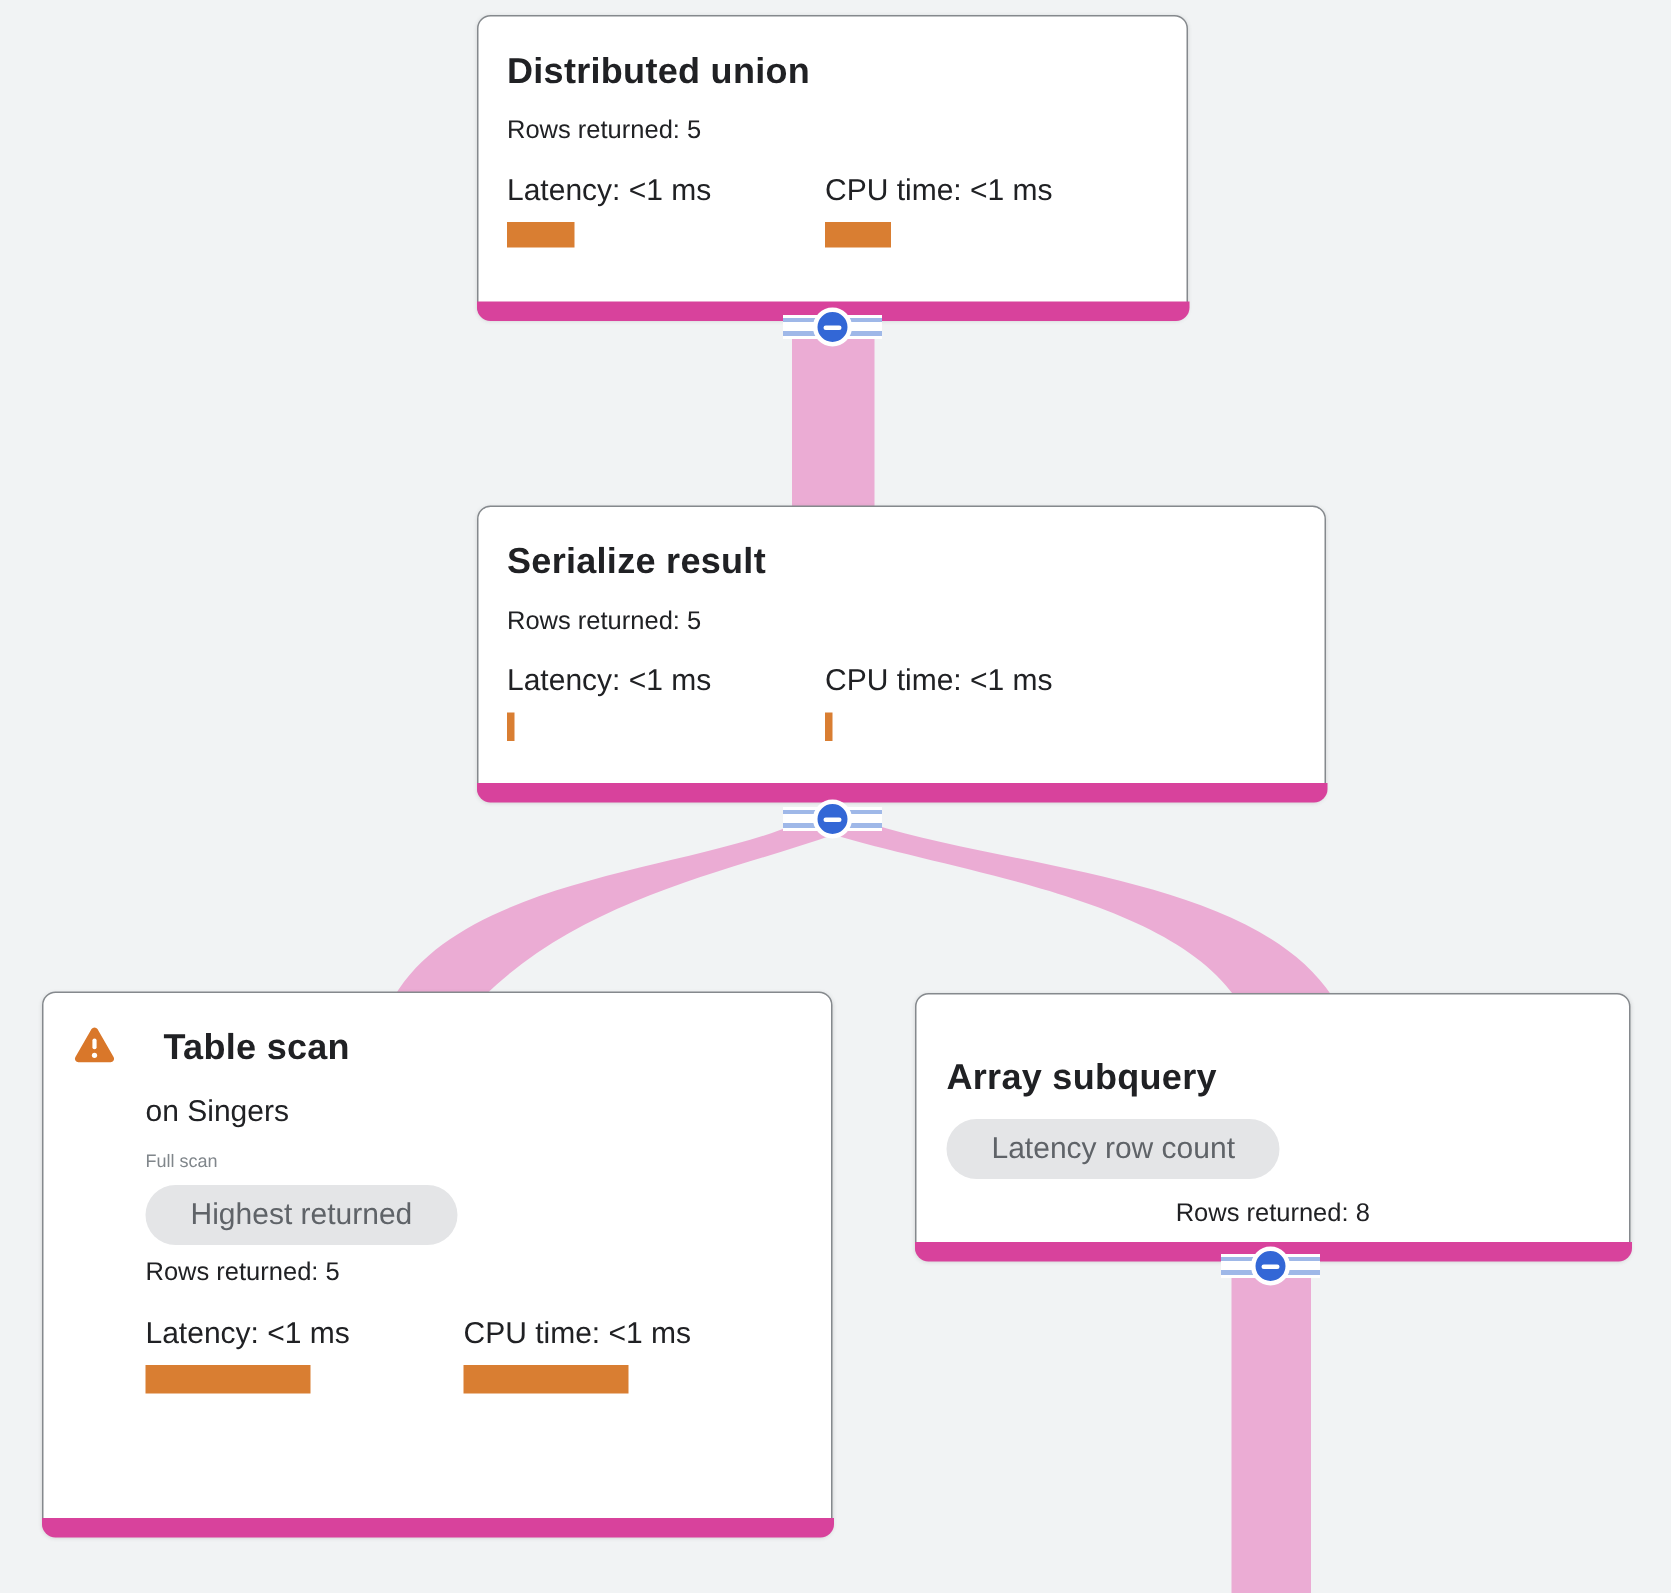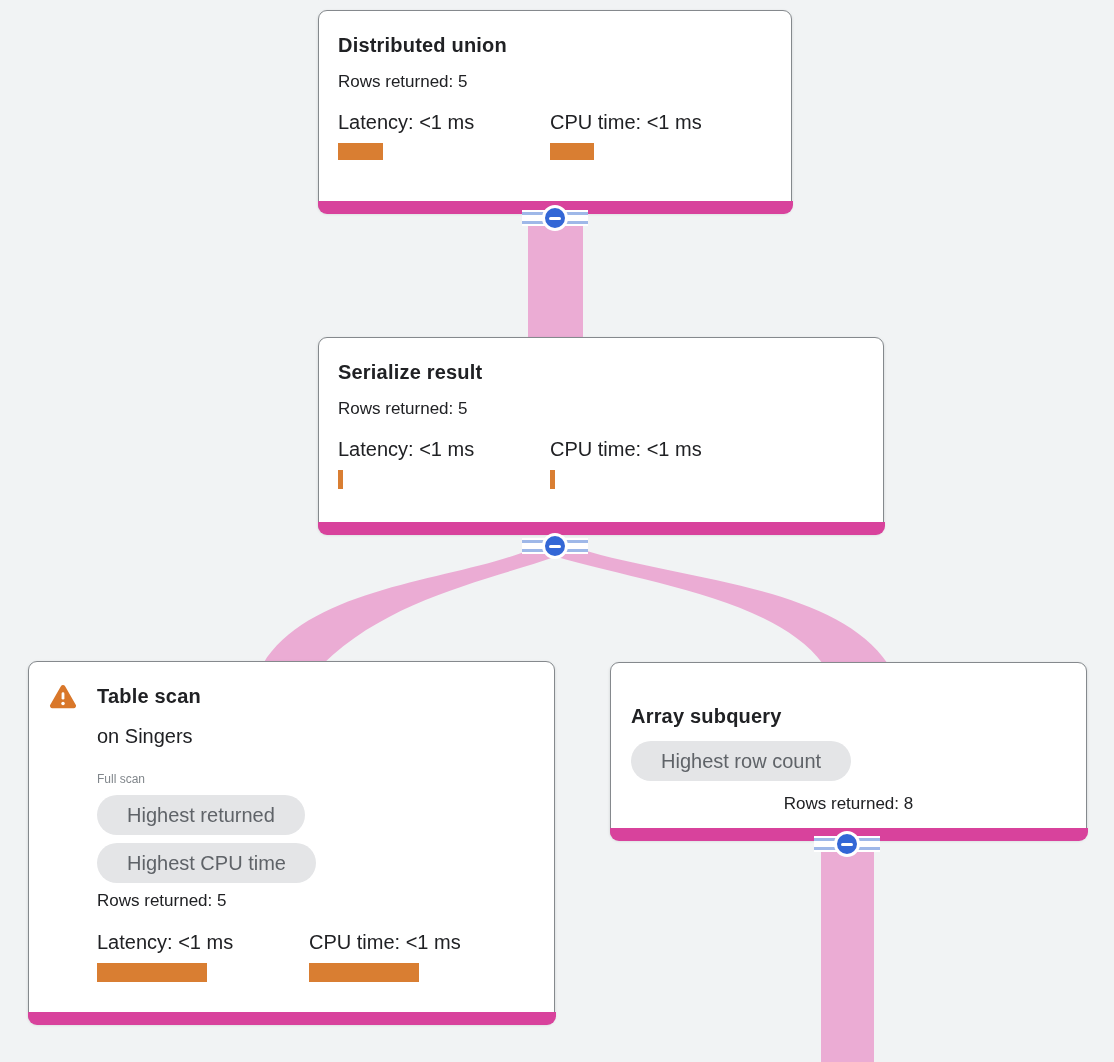--- a/index.html
+++ b/index.html
@@ -21,24 +21,24 @@
     background:var(--footer-pink);border-radius:0 0 9px 9px;}
   .card-du{left:318px;top:10px;width:474px;height:203px;}
   .card-sr{left:318px;top:337px;width:566px;height:197px;}
   .card-ts{left:28px;top:661px;width:527px;height:363px;}
   .card-as{left:610px;top:662px;width:477px;height:178px;}
 
   .card-body{padding:23px 20px 0 19px;}
   .card-ts .card-body{padding-left:68px;position:relative;}
   .card-as .card-body{padding-top:42px;padding-left:20px;}
 
-  .node-title{font-size:20px;font-weight:600;letter-spacing:.2px;margin:0 0 15px;}
-  .card-ts .node-title{margin-bottom:17px;}
+  .node-title{font-size:24px;font-weight:600;letter-spacing:.2px;margin:0 0 15px;}
+  .card-ts .node-title{margin-bottom:17px;margin-left:12px;}
   .card-as .node-title{margin-bottom:13px;}
-  .node-sub{font-size:20px;margin:0 0 24px;}
+  .node-sub{font-size:20px;margin:0 0 14px;}
   .node-note{font-size:12px;color:var(--text-muted);margin:0 0 9px;}
   .node-rows{font-size:17px;margin:0 0 19px;}
   .card-ts .node-rows{margin:2px 0 20px;}
   .card-as .node-rows{margin:0;text-align:center;}
   .badge{display:table;background:var(--badge-bg);color:var(--badge-text);
     font-size:20px;line-height:24px;padding:8px 30px;border-radius:21px;margin:0 0 8px;}
   .card-as .badge{margin-bottom:13px;}
 
   .metrics{display:flex;margin-top:19px;}
   .metric{width:212px;}
@@ -110,40 +110,39 @@
     <div class="card-body">
       <svg class="warning" viewBox="0 0 24 22">
         <path d="M10.3 1.6 L1.1 17.6 a2 2 0 0 0 1.7 3 h18.4 a2 2 0 0 0 1.7 -3 L13.7 1.6 a2 2 0 0 0 -3.4 0 Z"></path>
         <rect x="10.8" y="7" width="2.4" height="6.2" rx="1.2" fill="#fff"></rect>
         <circle cx="12" cy="16.6" r="1.5" fill="#fff"></circle>
       </svg>
       <h2 class="node-title">Table scan</h2>
       <p class="node-sub">on Singers</p>
       <p class="node-note">Full scan</p>
       <div class="badge">Highest returned</div>
-      <div class="badge">Highest CPU time</div>
       <p class="node-rows">Rows returned: 5</p>
       <div class="metrics">
         <div class="metric">
           <div class="metric-label">Latency: &lt;1 ms</div>
           <div class="bar" style="width: 110px; height: 19px;"></div>
         </div>
         <div class="metric">
           <div class="metric-label">CPU time: &lt;1 ms</div>
           <div class="bar" style="width: 110px; height: 19px;"></div>
         </div>
       </div>
     </div>
     <div class="card-footer"></div>
   </div>
 
   <div class="card card-as">
     <div class="card-body">
       <h2 class="node-title">Array subquery</h2>
-      <div class="badge">Highest row count</div>
+      <div class="badge">Latency row count</div>
       <p class="node-rows">Rows returned: 8</p>
     </div>
     <div class="card-footer"></div>
   </div>
 
   <div class="collapse collapse-1">
     <div class="lines"></div>
     <div class="circle">
       <span class="minus"></span>
     </div>

